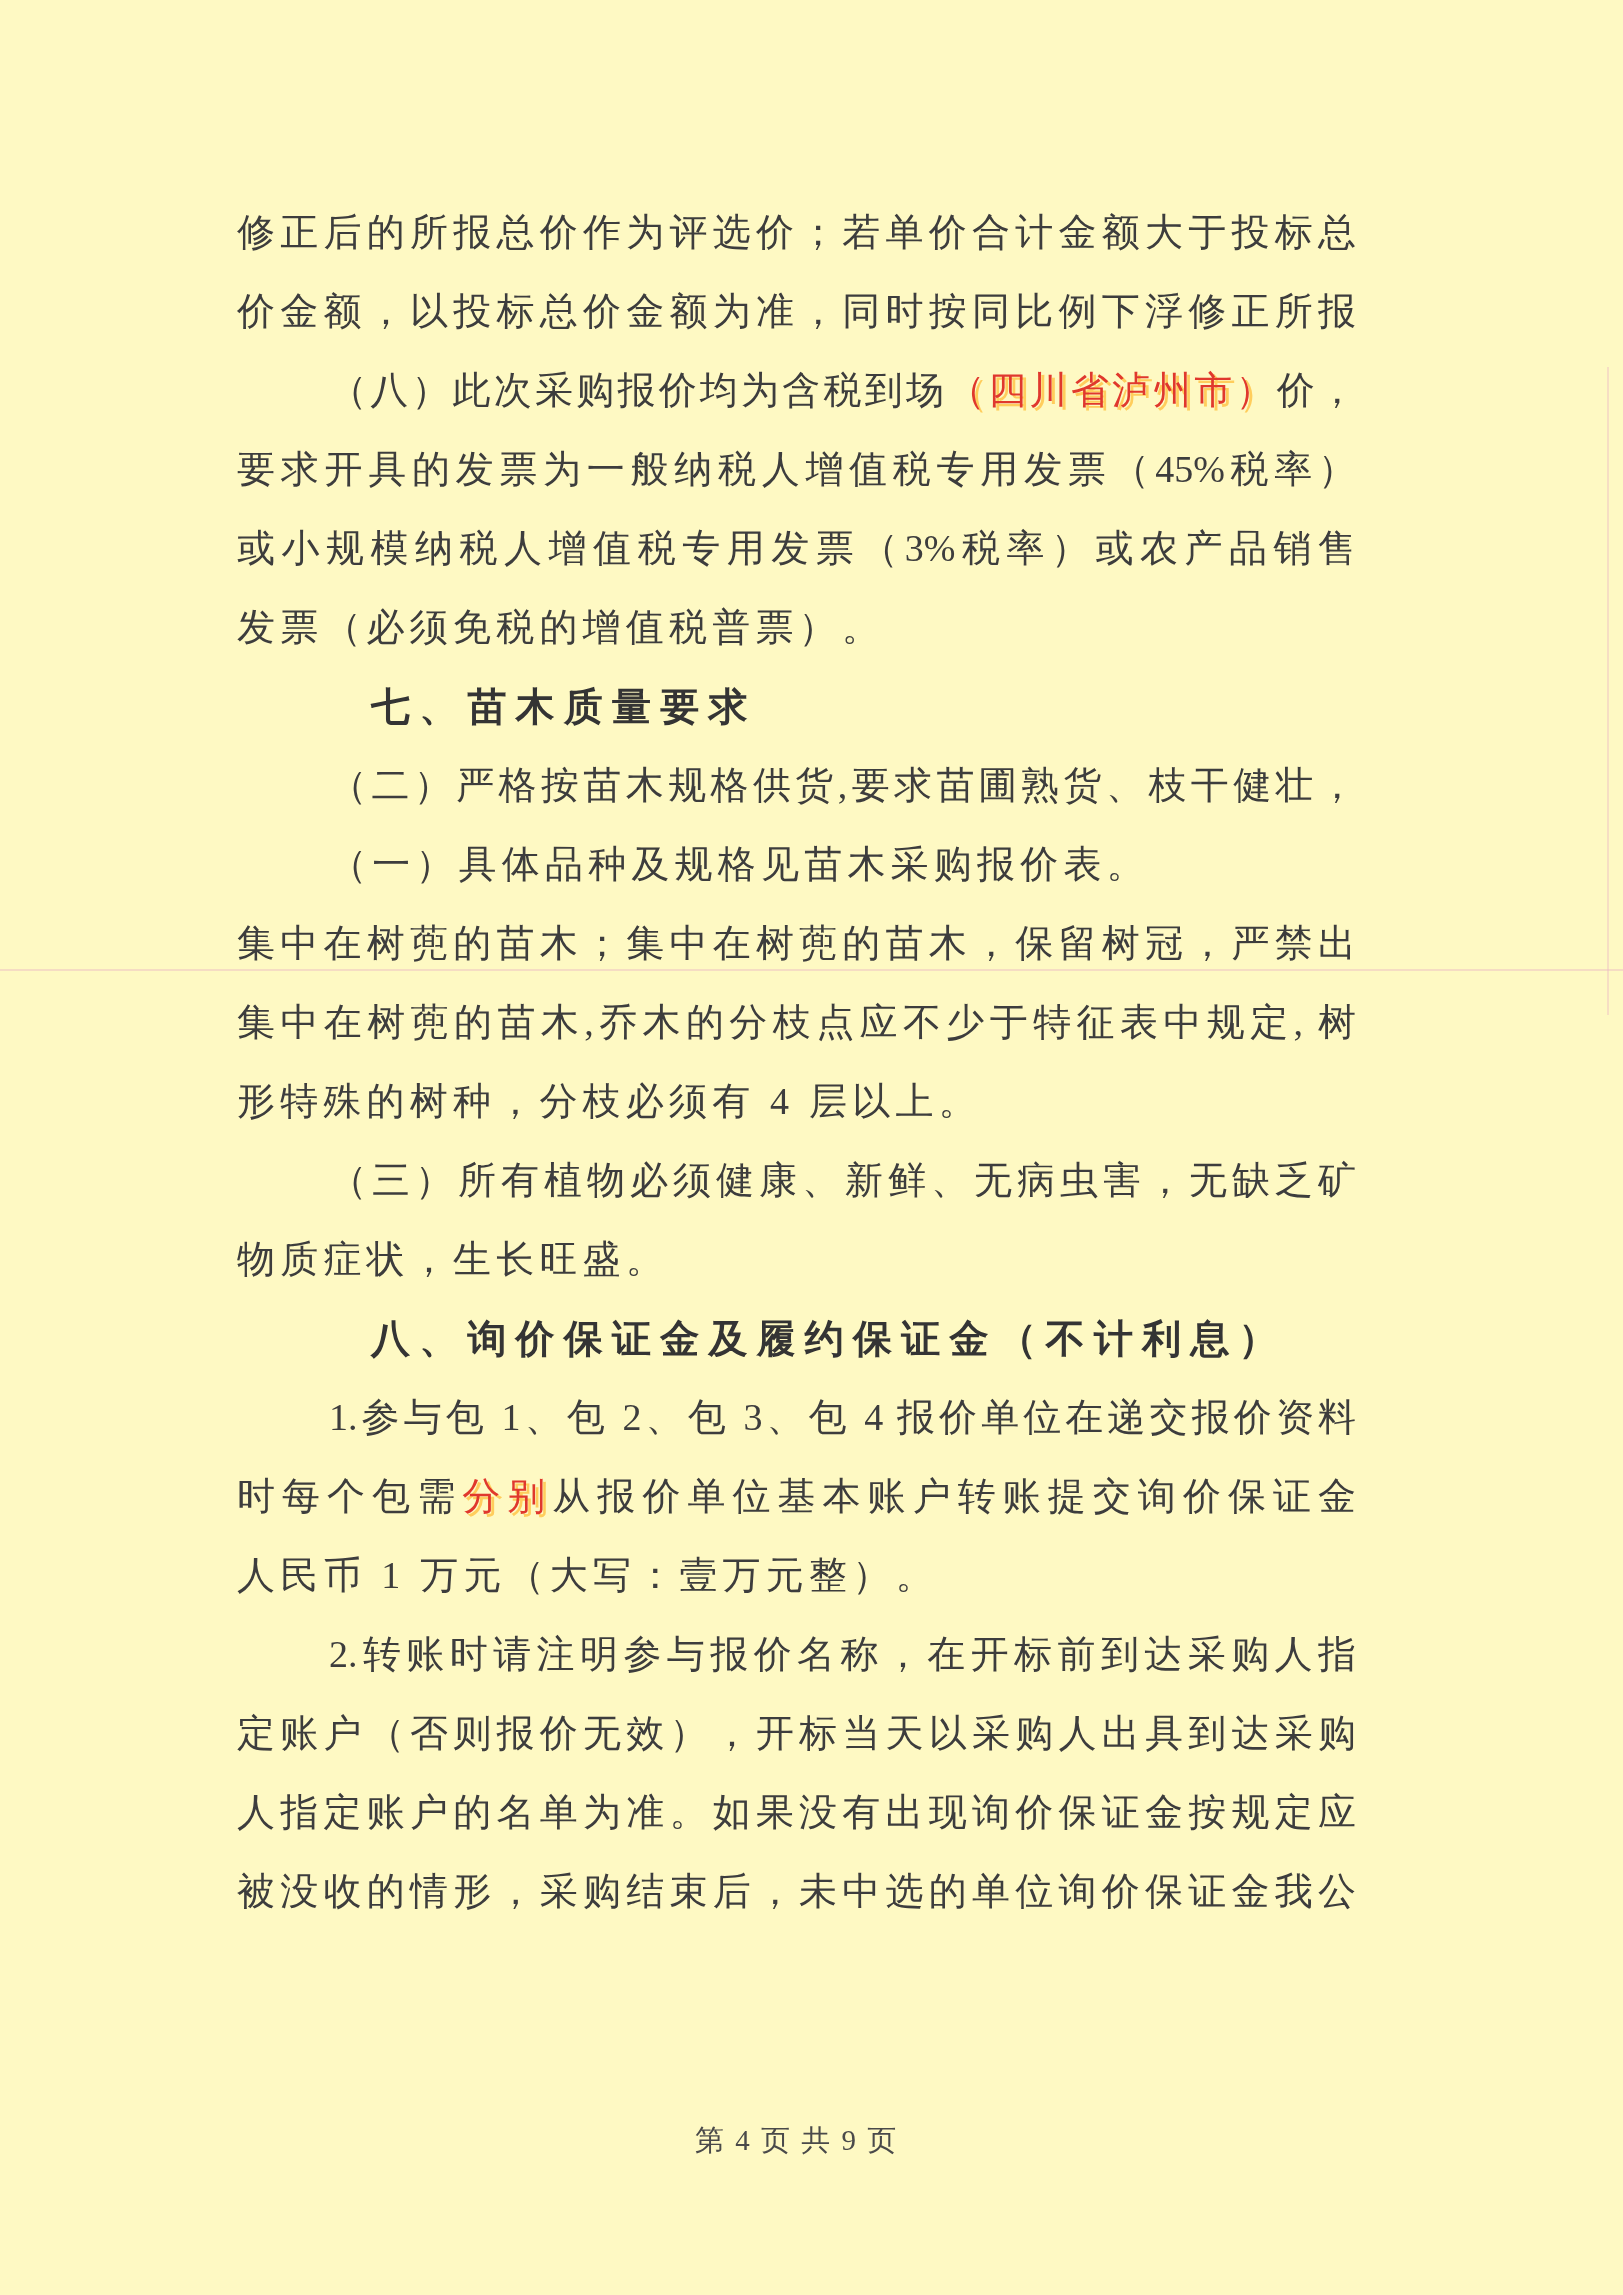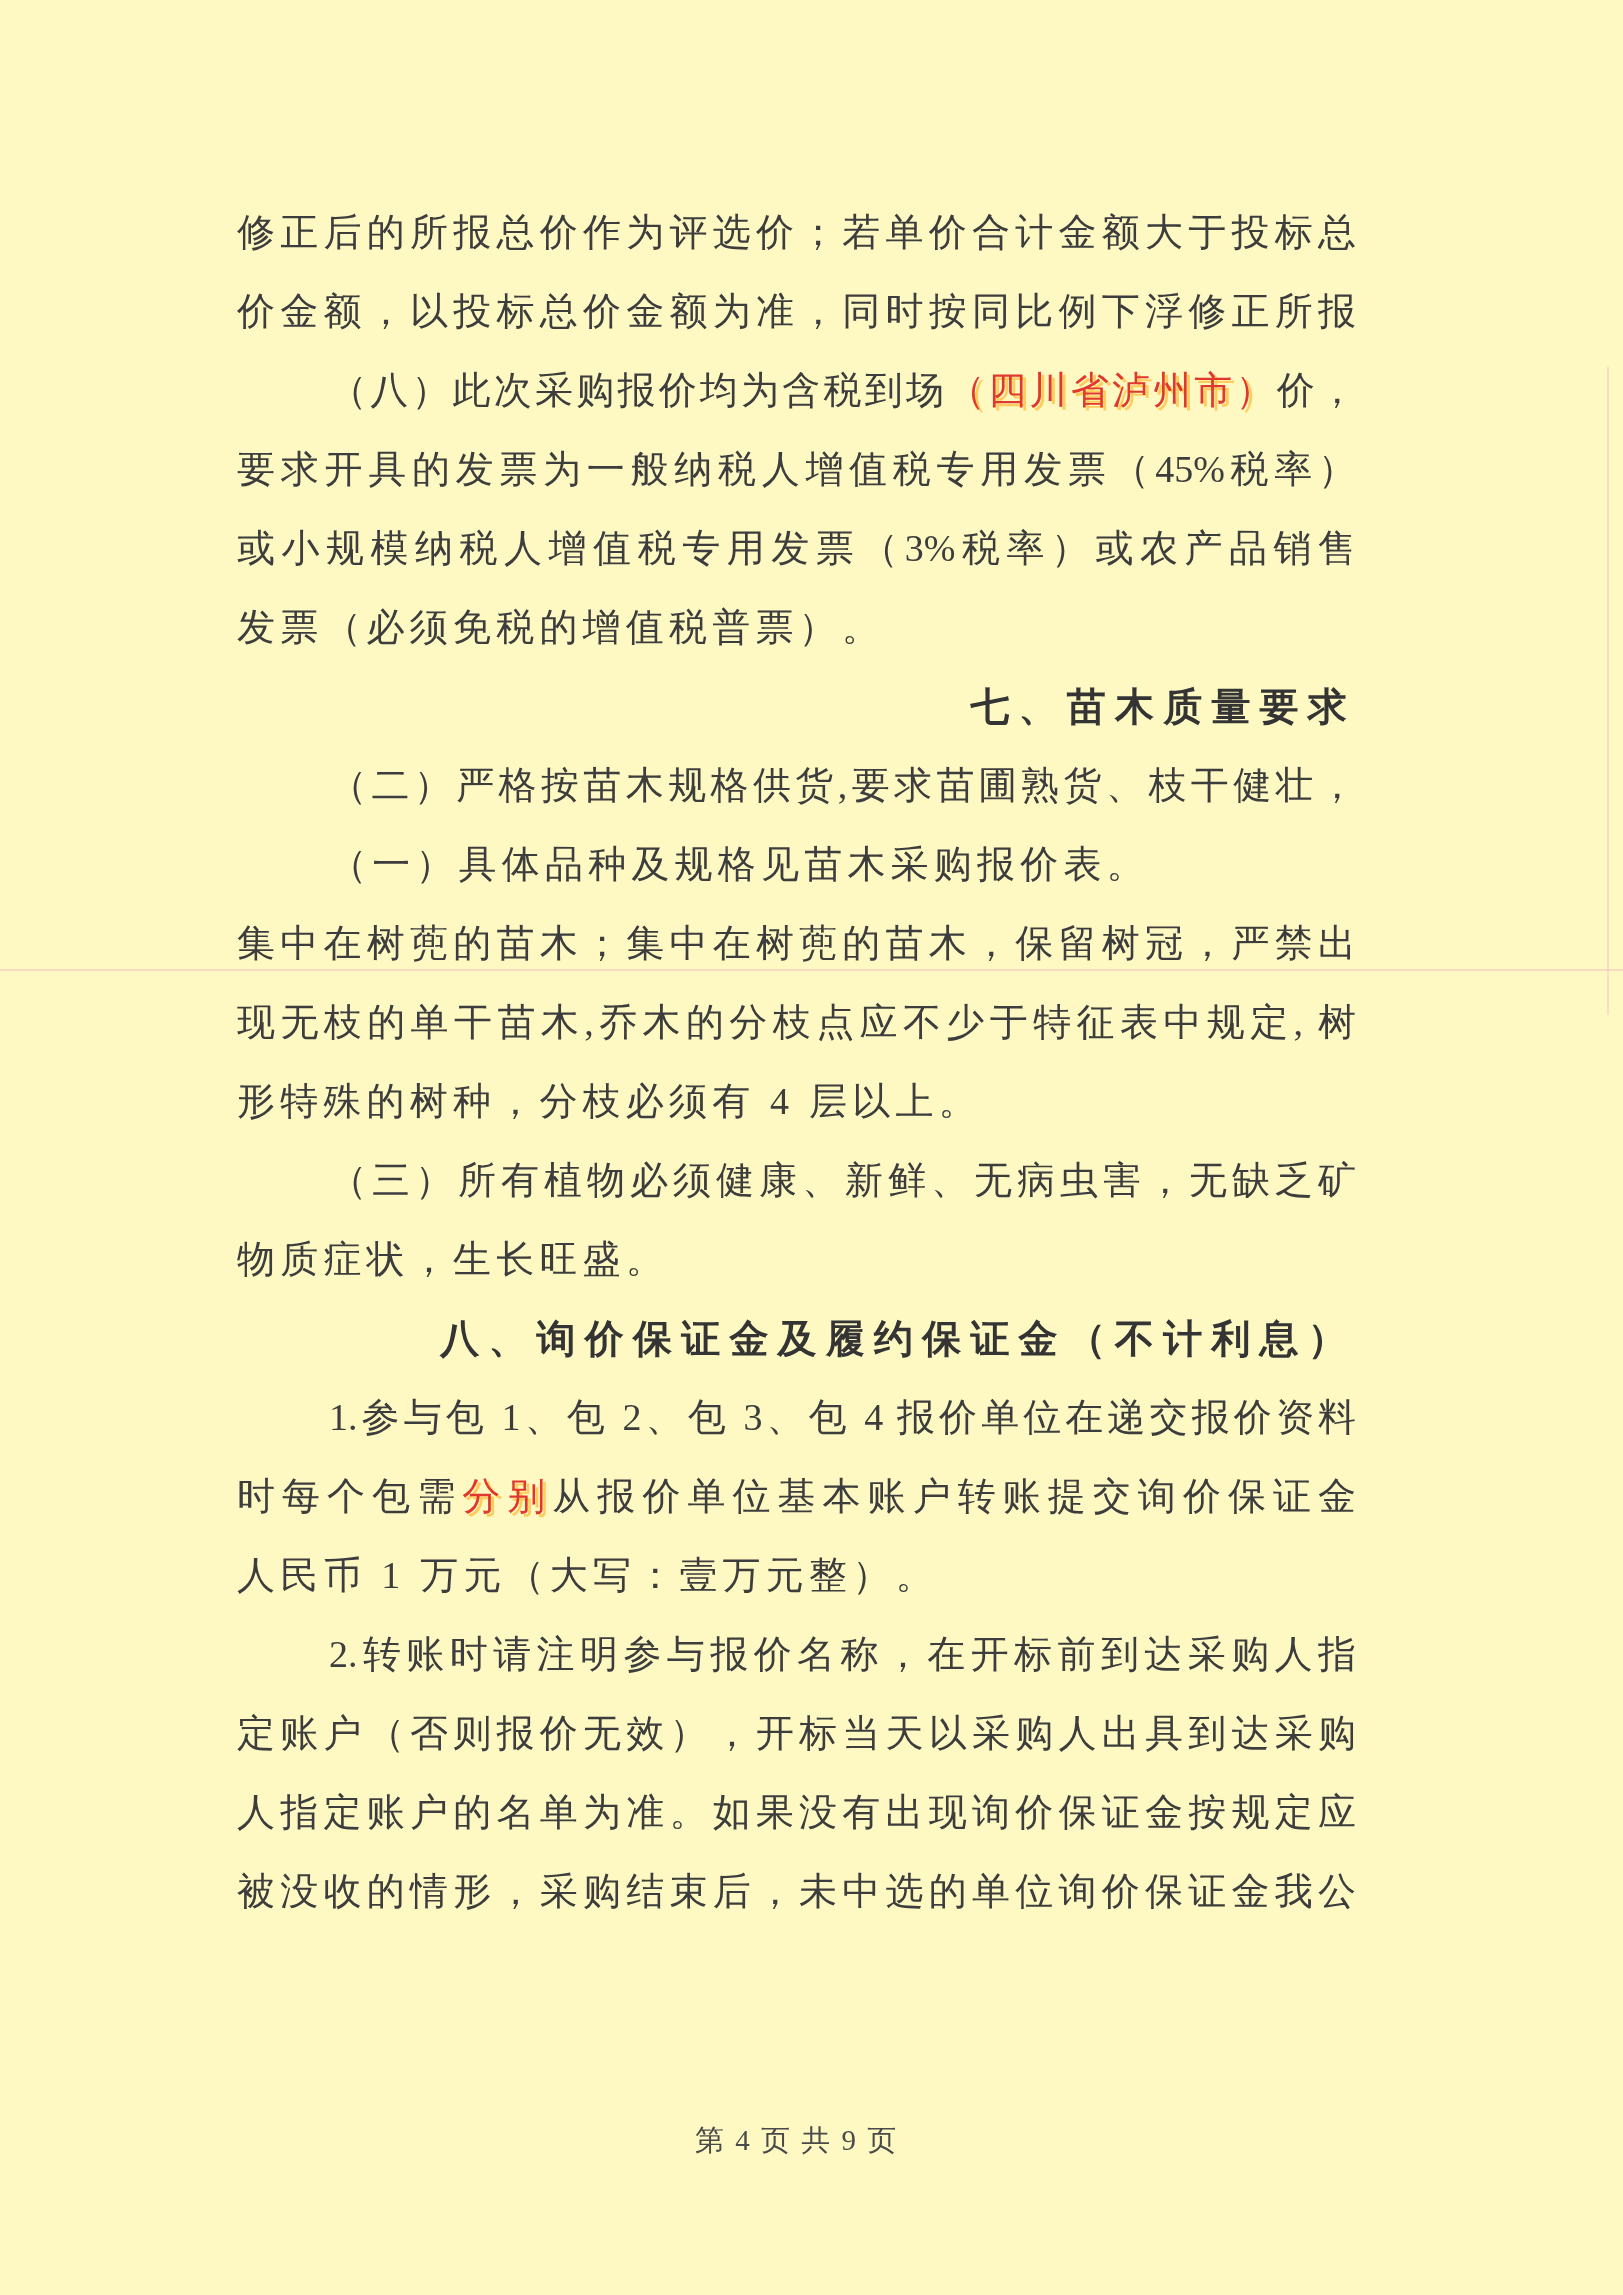--- a/index.html
+++ b/index.html
@@ -24,21 +24,21 @@
     color: #3d3d3d;
     letter-spacing: 5.2px;
   }
   .jst {
     letter-spacing: 0;
     text-align: justify;
     text-align-last: justify;
     text-justify: inter-character;
   }
   .ind  { padding-left: 92px; }
-  .ind2 { padding-left: 134px; text-align: right; }
+  .ind2 { padding-left: 134px; }
   .hd {
     font-family: "Liberation Sans", "DejaVu Sans", sans-serif;
     font-weight: 700;
     font-size: 39px;
     letter-spacing: 9.2px;
     color: #343434;
   }
   .red {
     color: #e0382d;
     text-shadow: 3.3px 2.6px 0 rgba(255,198,74,0.85);
@@ -95,21 +95,21 @@
 
     <div class="ln hd ind2"><span>七、苗木质量要求</span></div>
 
     <div class="ln jst ind"><span>（二）严格按苗木规格供货,要求苗圃熟货、枝干健壮，</span></div>
 
     <div class="ln ind"><span>（一）具体品种及规格见苗木采购报价表。</span></div>
 
 
     <div class="ln jst"><span>集中在树蔸的苗木；集中在树蔸的苗木，保留树冠，严禁出</span></div>
 
-    <div class="ln jst"><span>现无枝的单干苗木,乔木的分枝点应不少于特征表中规定, 树</span></div>
+    <div class="ln jst"><span>集中在树蔸的苗木,乔木的分枝点应不少于特征表中规定, 树</span></div>
 
     <div class="ln"><span>形特殊的树种，分枝必须有 4 层以上。</span></div>
 
     <div class="ln jst ind"><span>（三）所有植物必须健康、新鲜、无病虫害，无缺乏矿</span></div>
 
     <div class="ln"><span>物质症状，生长旺盛。</span></div>
 
     <div class="ln hd ind2"><span>八、询价保证金及履约保证金（不计利息）</span></div>
 
     <div class="ln jst ind"><span>1.参与包 1、包 2、包 3、包 4 报价单位在递交报价资料</span></div>

